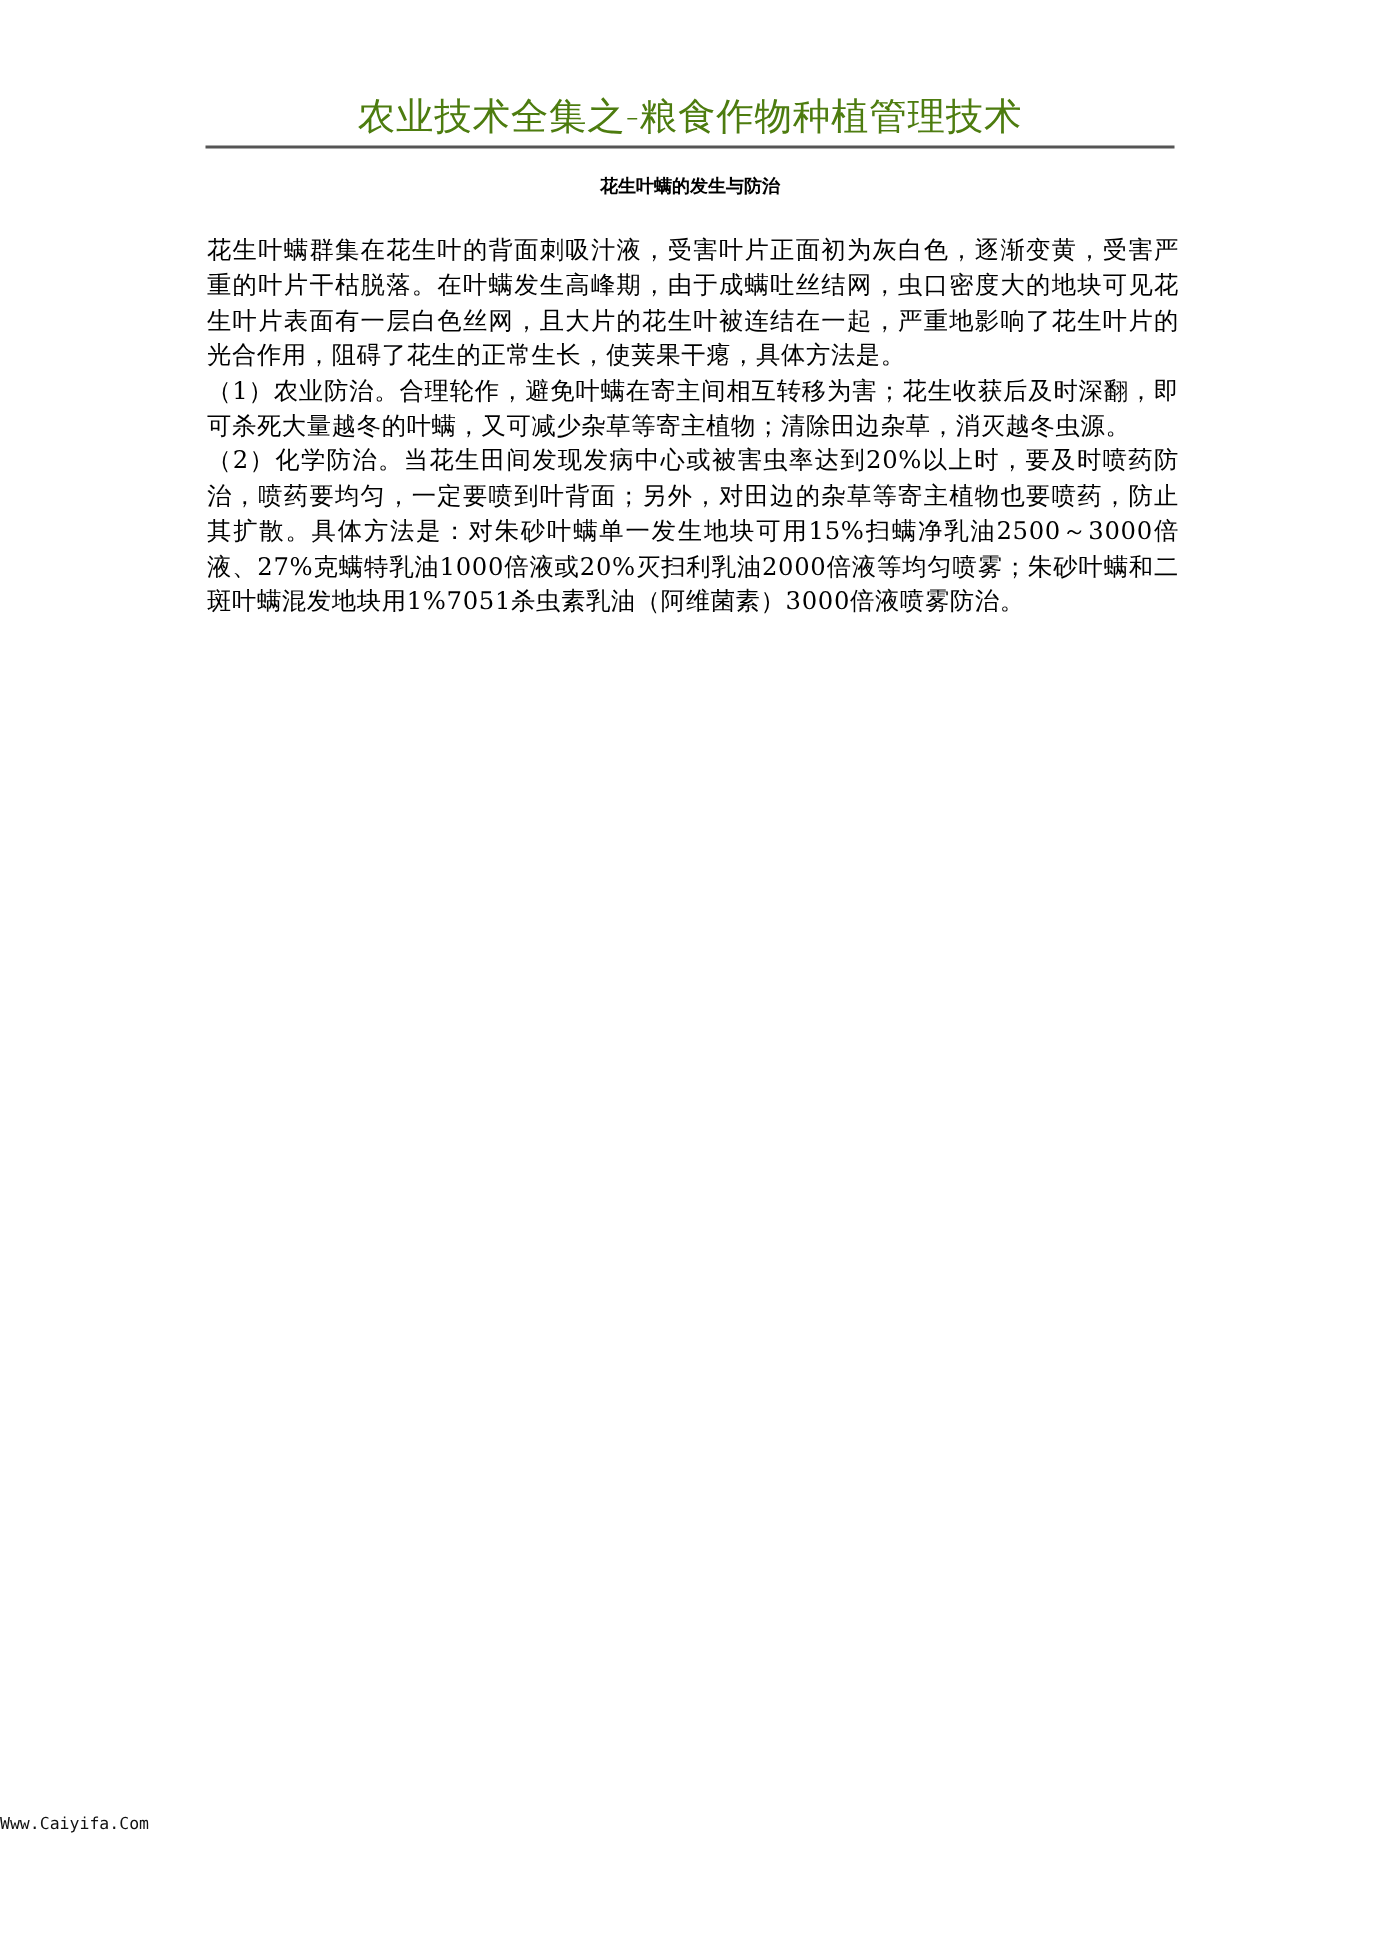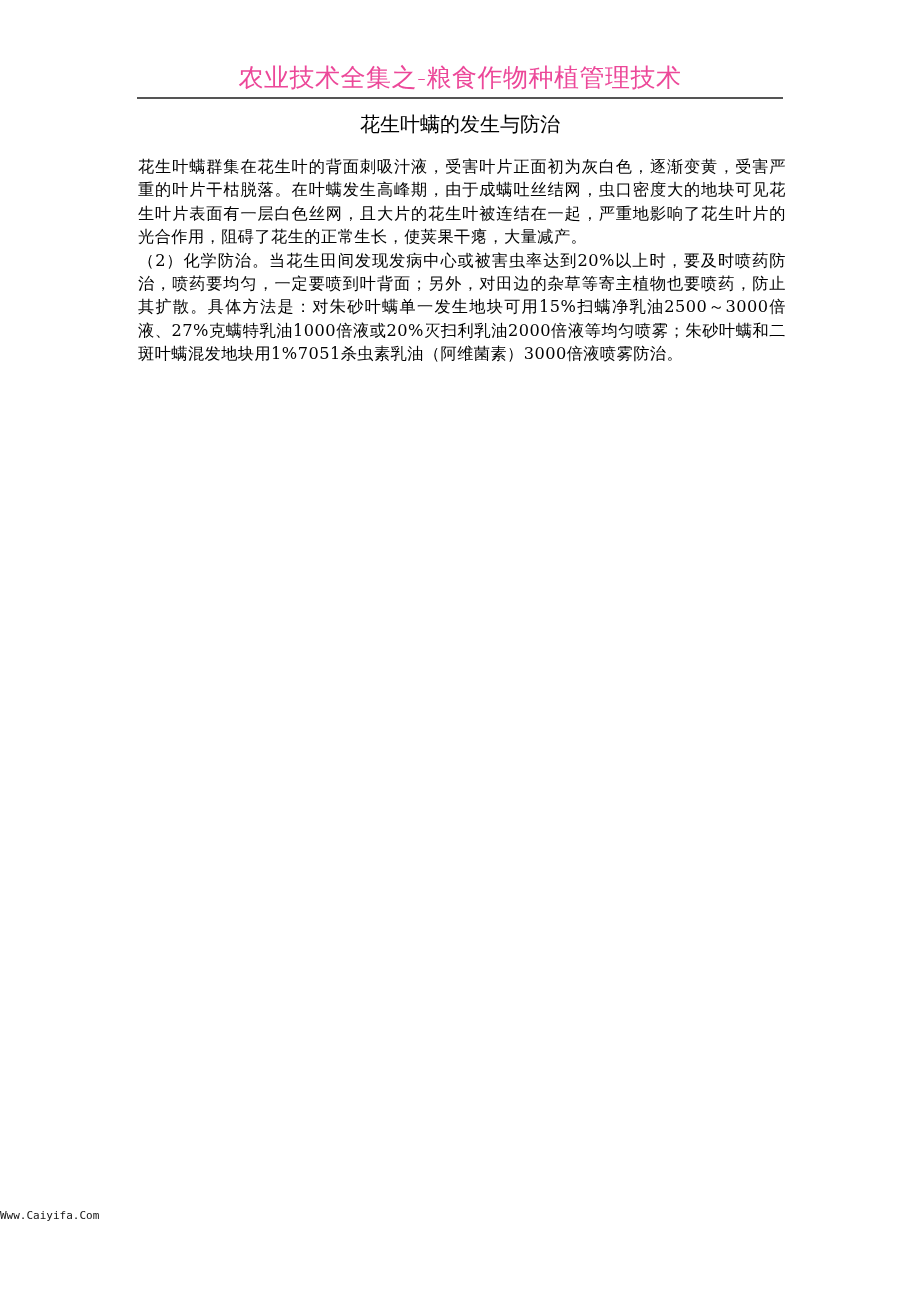--- a/index.html
+++ b/index.html
@@ -17,41 +17,41 @@
     }
     .header-title {
       position: absolute;
       left: 0;
       width: 920px;
       top: 62px;
       text-align: center;
       font-size: 25px;
       line-height: 32px;
       letter-spacing: 0.5px;
-      color: #ec4899;
+      color: #4d7c0f;
       font-family: "DejaVu Sans", "Liberation Sans", sans-serif;
       font-weight: 300;
     }
     .header-rule {
       position: absolute;
       left: 137px;
       width: 646px;
       top: 97px;
       height: 0;
       border-top: 2px solid #555;
     }
     .doc-title {
       position: absolute;
       left: 0;
       width: 920px;
       top: 113px;
       text-align: center;
-      font-size: 20px;
+      font-size: 12px;
       line-height: 22px;
-      font-weight: normal;
+      font-weight: bold;
       font-family: "DejaVu Sans", "Liberation Sans", sans-serif;
     }
     .body {
       position: absolute;
       left: 138px;
       top: 155px;
       width: 648px;
       font-size: 16.2px;
       line-height: 23.4px;
       letter-spacing: 0.45px;
@@ -80,17 +80,18 @@
   </style>
 </head>
 <body>
 
 <div class="header-title">农业技术全集之-粮食作物种植管理技术</div>
 <div class="header-rule"></div>
 
 <div class="doc-title">花生叶螨的发生与防治</div>
 
 <div class="body">
-  <p>花生叶螨群集在花生叶的背面刺吸汁液，受害叶片正面初为灰白色，逐渐变黄，受害严重的叶片干枯脱落。在叶螨发生高峰期，由于成螨吐丝结网，虫口密度大的地块可见花生叶片表面有一层白色丝网，且大片的花生叶被连结在一起，严重地影响了花生叶片的光合作用，阻碍了花生的正常生长，使荚果干瘪，大量减产。</p>
+  <p>花生叶螨群集在花生叶的背面刺吸汁液，受害叶片正面初为灰白色，逐渐变黄，受害严重的叶片干枯脱落。在叶螨发生高峰期，由于成螨吐丝结网，虫口密度大的地块可见花生叶片表面有一层白色丝网，且大片的花生叶被连结在一起，严重地影响了花生叶片的光合作用，阻碍了花生的正常生长，使荚果干瘪，具体方法是。</p>
+  <p>（1）农业防治。合理轮作，避免叶螨在寄主间相互转移为害；花生收获后及时深翻，即可杀死大量越冬的叶螨，又可减少杂草等寄主植物；清除田边杂草，消灭越冬虫源。</p>
   <p>（2）化学防治。当花生田间发现发病中心或被害虫率达到20%以上时，要及时喷药防治，喷药要均匀，一定要喷到叶背面；另外，对田边的杂草等寄主植物也要喷药，防止其扩散。具体方法是：对朱砂叶螨单一发生地块可用15%扫螨净乳油2500～3000倍液、27%克螨特乳油1000倍液或20%灭扫利乳油2000倍液等均匀喷雾；朱砂叶螨和二斑叶螨混发地块用1%7051杀虫素乳油（阿维菌素）3000倍液喷雾防治。</p>
 </div>
 
 <div class="footer">Www.Caiyifa.Com</div>
 
 </body></html>

